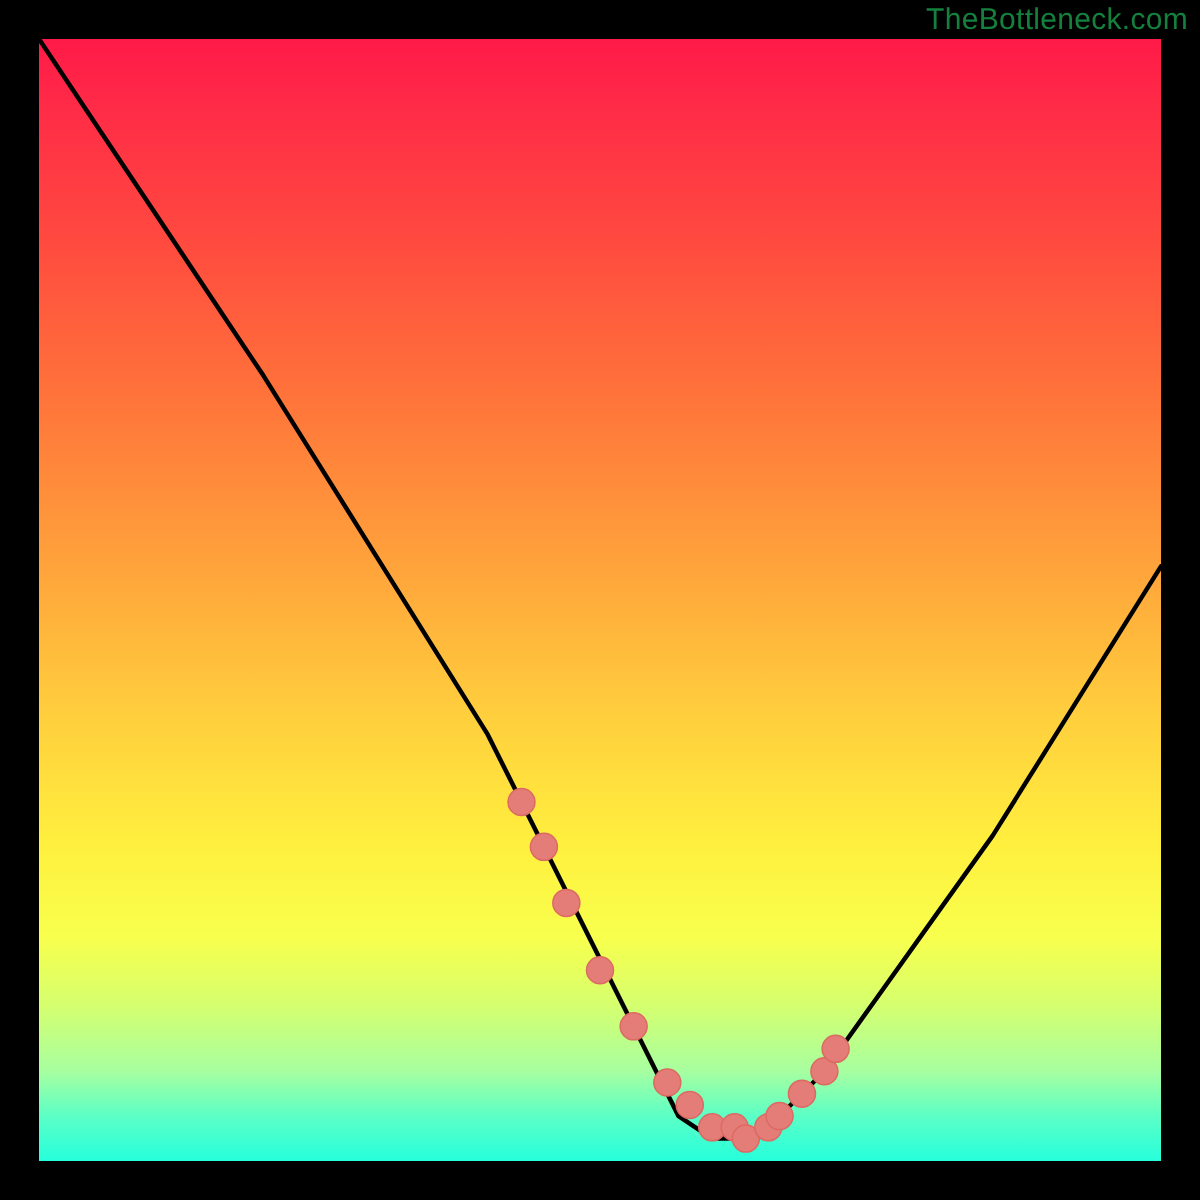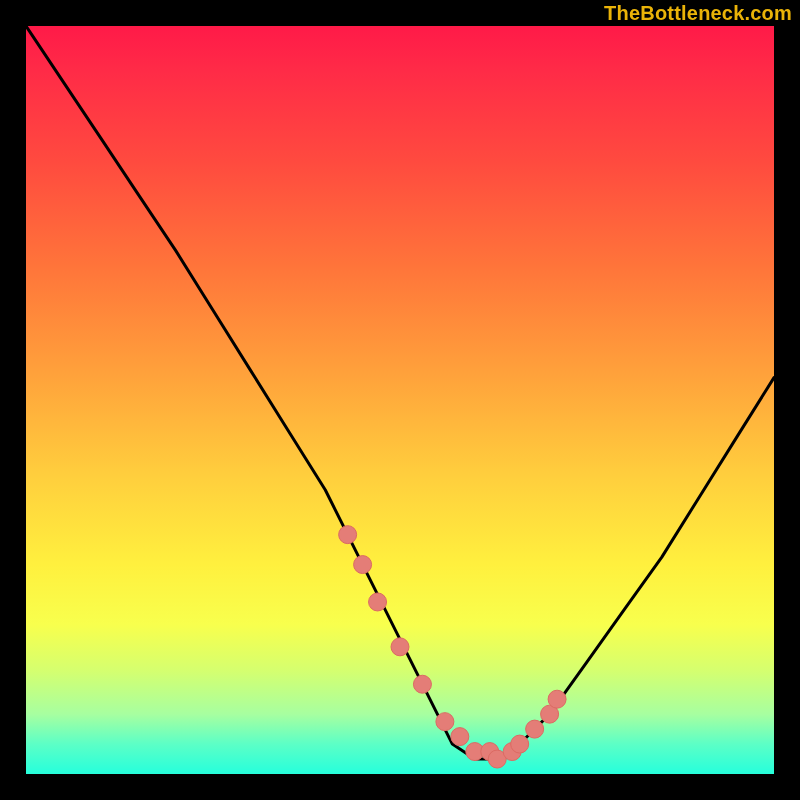--- a/index.html
+++ b/index.html
@@ -42,22 +42,22 @@
     top: 0;
     width: 748px;
     height: 748px;
   }
   .watermark {
     position: absolute;
     top: 2px;
     right: 8px;
     font-family: Arial, Helvetica, sans-serif;
     font-size: 20px;
-    font-weight: bold;
-    color: #eab308;
+    font-weight: normal;
+    color: #15803d;
     letter-spacing: 0.2px;
     user-select: none;
   }
 </style>
 </head>
 <body>
 
 <div class="stage">
   <div class="watermark">TheBottleneck.com</div>
   <div class="plot-area">

